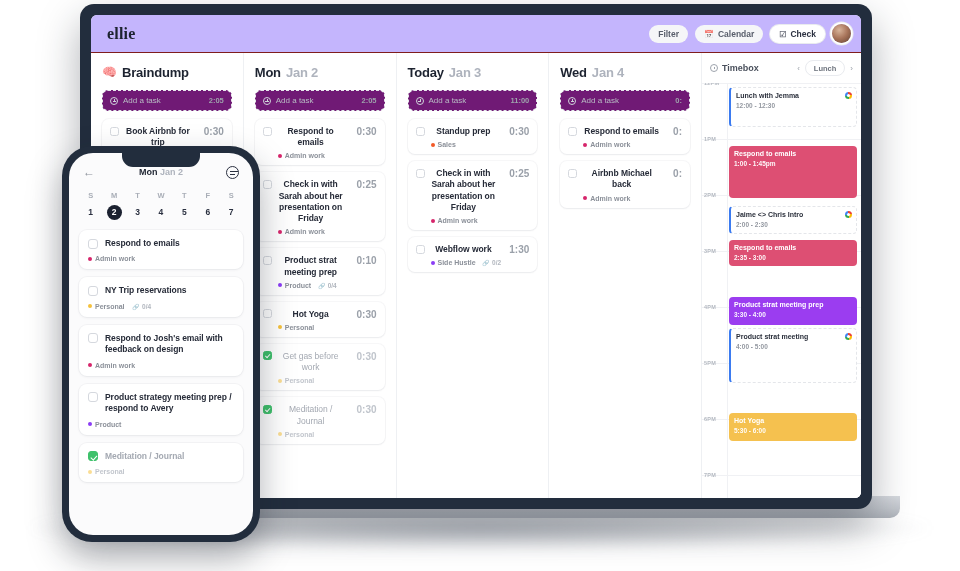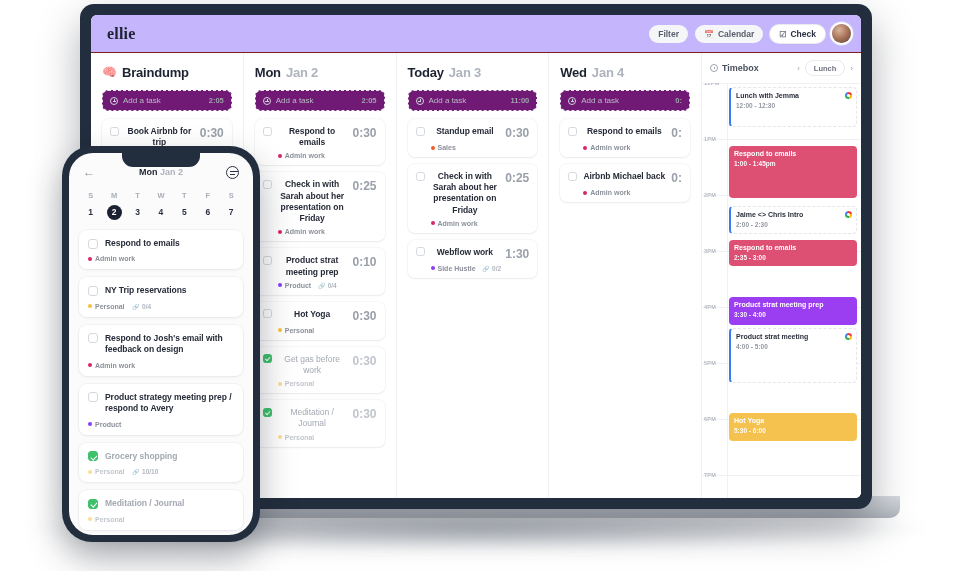--- a/index.html
+++ b/index.html
@@ -78,21 +78,21 @@
           box-shadow:0 1px 2px rgba(24,32,50,.055), 0 0 0 1px rgba(24,32,50,.035);text-align:center; }
   .task-top { display:flex; align-items:flex-start; gap:6px; }
   .cbx { width:9px; height:9px; border-radius:2.5px; border:1px solid #d5d8de; flex:0 0 9px;
          margin-top:.5px; background:#fff; }
   .cbx.done { background:#3ec16b; border-color:#3ec16b; position:relative; }
   .cbx.done:after { content:""; position:absolute; left:2.4px; top:1px; width:2.4px; height:4.4px;
                     border:solid #fff; border-width:0 1.2px 1.2px 0; transform:rotate(42deg); }
   .task-title { flex:1; font-size:8.5px; line-height:1.32; color:#262b38; font-weight:600;
                 letter-spacing:-.05px; }
   .task.done .task-title { color:#a4a9b2; font-weight:500; }
-  .task-dur { font-size:12px; color:#9aa0a9; font-weight:600; margin-left:0; white-space:nowrap; }
+  .task-dur { font-size:10px; color:#9aa0a9; font-weight:600; margin-left:7px; white-space:nowrap; }
   .task.done .task-dur { color:#c0c5cc; }
   .task-meta { display:flex; align-items:center; gap:7px; margin-top:4px; padding-left:15px; }
   .tag { display:flex; align-items:center; gap:3px; font-size:7px; font-weight:600; white-space:nowrap; }
   .dot { width:4px; height:4px; border-radius:50%; flex:0 0 4px; }
   .sub { display:flex; align-items:center; gap:2px; font-size:6.5px; color:#b1b6be; font-weight:600; }
   .link-ico { font-size:6px; opacity:.6; }
 
   
   .timebox { width:160px; flex:0 0 160px; border-left:1px solid #eef0f3;
              display:flex; flex-direction:column; min-height:0; background:#fff; }
@@ -320,21 +320,21 @@
                 <span class="col-date">Jan 3</span>
               </div>
               <div class="addtask">
                 <span class="plus"></span>
                 <span class="ph">Add a task</span>
                 <span class="tm">11:00</span>
               </div>
               <div class="task">
                 <div class="task-top">
                   <span class="cbx"></span>
-                  <span class="task-title">Standup email</span>
+                  <span class="task-title">Standup prep</span>
                   <span class="task-dur">0:30</span>
                 </div>
                 <div class="task-meta">
                   <span class="tag" style="color: rgb(139, 144, 153);">
                     <span class="dot" style="background: rgb(242, 90, 40);"></span>
                     <span>Sales</span>
                   </span>
                 </div>
               </div>
               <div class="task">
@@ -573,42 +573,26 @@
             <div class="ph-meta">
               <span class="tag" style="color: rgb(139, 144, 153);">
                 <span class="dot" style="background: rgb(139, 61, 245);"></span>
                 <span>Product</span>
               </span>
             </div>
           </div>
           <div class="ph-task done">
             <div class="ph-top">
               <span class="ph-cbx done"></span>
-              <span class="ph-title2">Grocery shopping</span>
+              <span class="ph-title2">Meditation / Journal</span>
             </div>
             <div class="ph-meta">
               <span class="tag" style="color: rgb(194, 198, 205);">
                 <span class="dot" style="background: rgb(245, 193, 60); opacity: 0.55;"></span>
                 <span>Personal</span>
               </span>
-              <span class="sub">
-                <span class="link-ico">🔗</span>
-                <span>10/10</span>
-              </span>
-            </div>
-          </div>
-          <div class="ph-task done">
-            <div class="ph-top">
-              <span class="ph-cbx done"></span>
-              <span class="ph-title2">Meditation / Journal</span>
-            </div>
-            <div class="ph-meta">
-              <span class="tag" style="color: rgb(194, 198, 205);">
-                <span class="dot" style="background: rgb(245, 193, 60); opacity: 0.55;"></span>
-                <span>Personal</span>
-              </span>
             </div>
           </div>
         </div>
     </div>
   </div>
 
 </div>
 
 </body></html>

